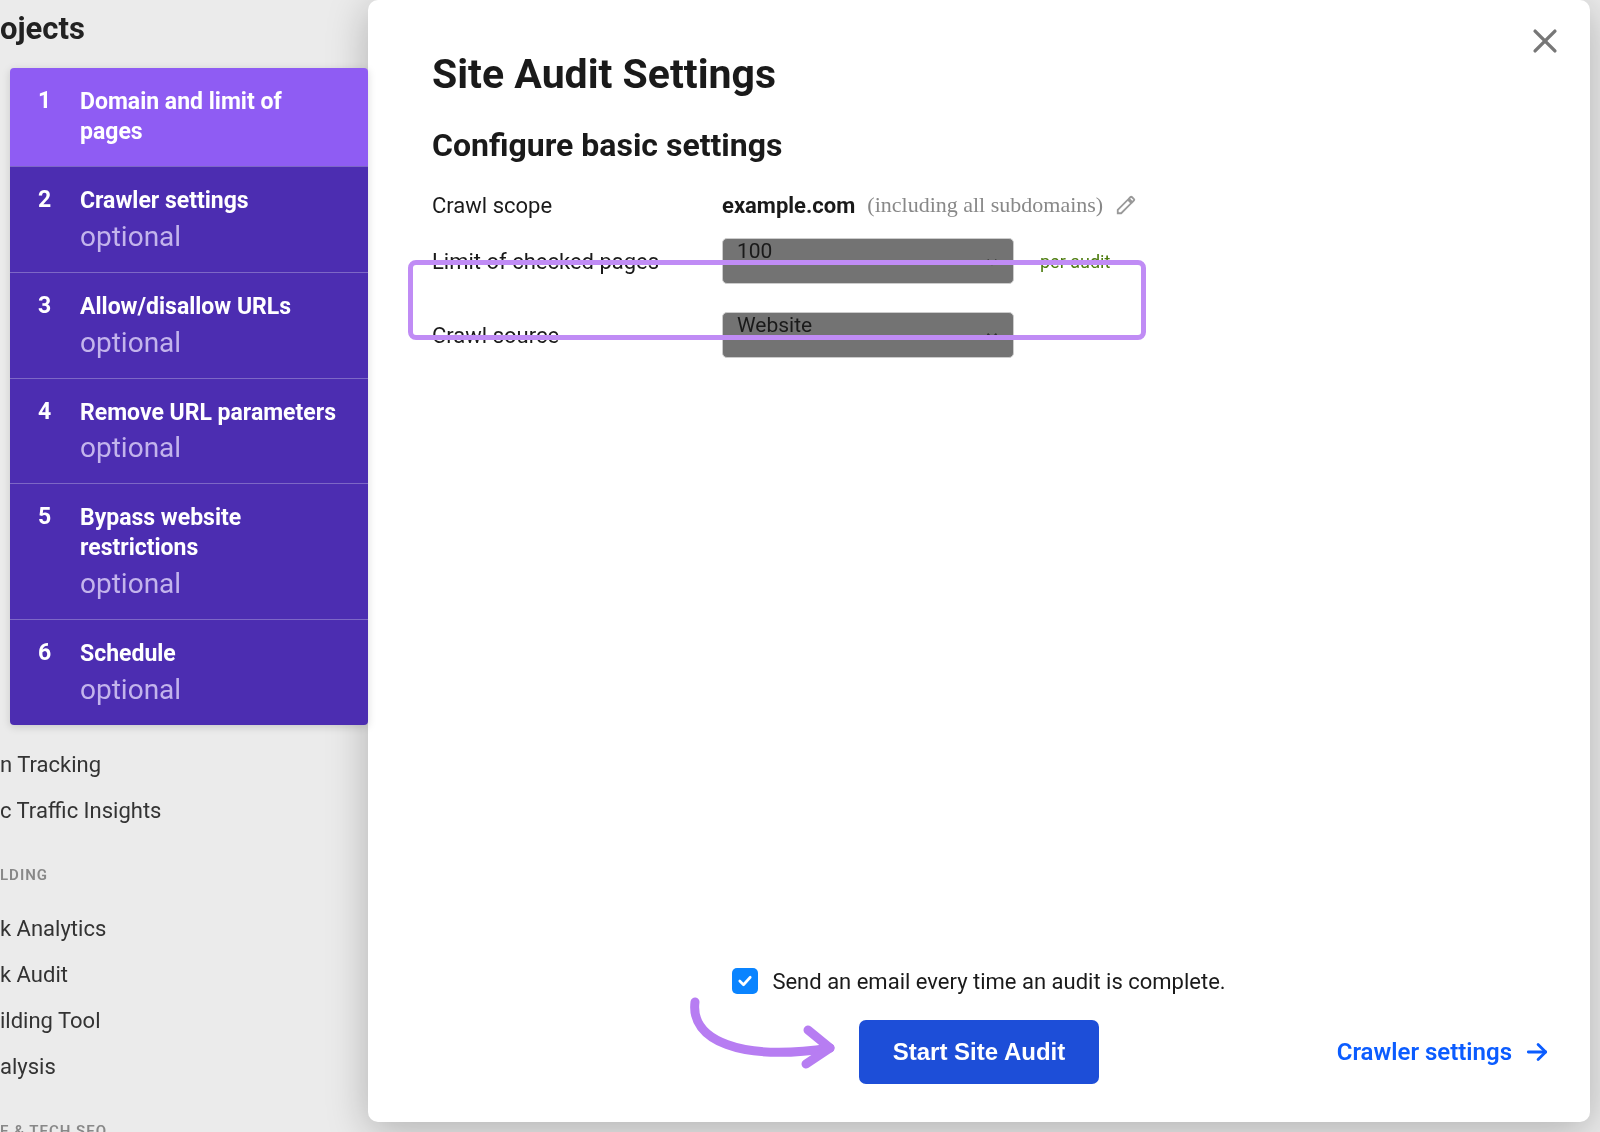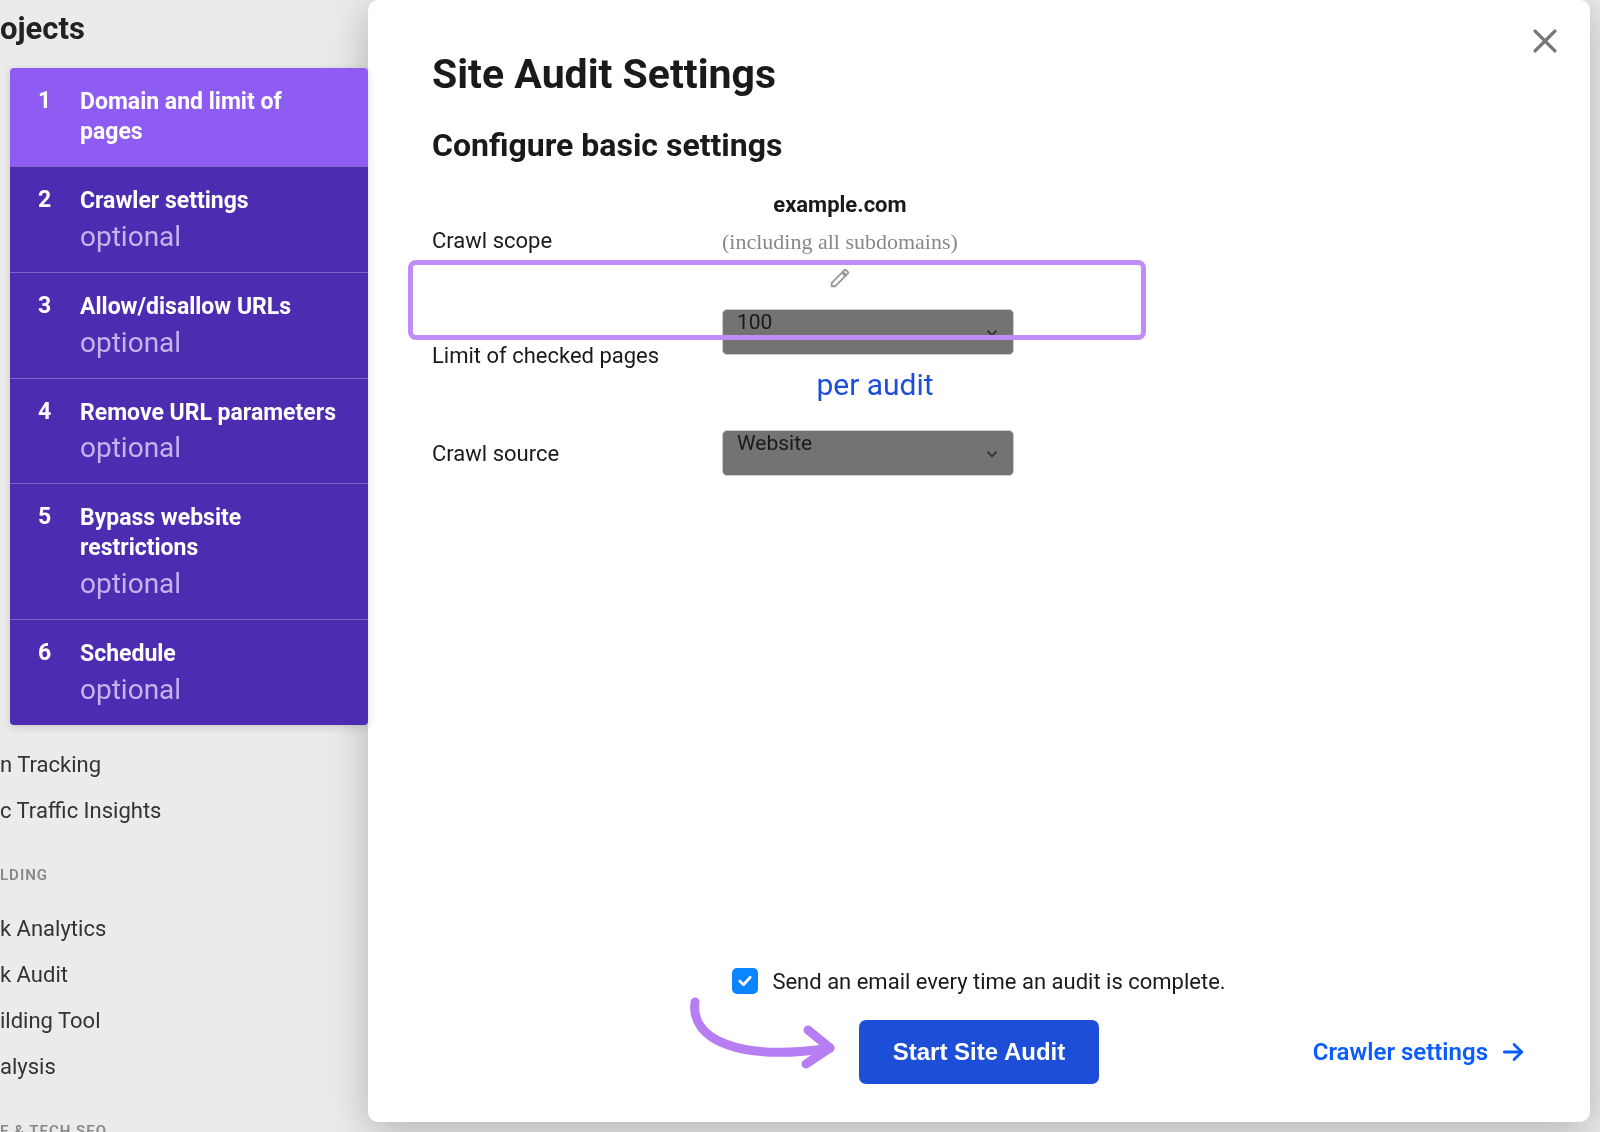--- a/index.html
+++ b/index.html
@@ -64,51 +64,51 @@
     cursor: pointer;
     color: #777;
   }
   .close svg { width: 100%; height: 100%; }
 
   .mtitle { font-size: 41px; font-weight: 700; color: #1a1a1a; margin-bottom: 28px; }
   .msub { font-size: 32px; font-weight: 700; color: #1a1a1a; margin-bottom: 28px; }
 
   .row { display: flex; align-items: center; margin-bottom: 20px; font-size: 22px; color: #1a1a1a; }
   .rlabel { width: 290px; flex-shrink: 0; }
-  .rval { display: flex; align-items: center; gap: 12px; flex-direction: column; }
+  .rval { display: flex; align-items: center; gap: 12px; }
   .domain { font-weight: 700; }
   .hint { color: #888; font-family: Liberation Serif, serif; }
   .pencil { width: 22px; height: 22px; color: #999; cursor: pointer; }
 
   .select {
     position: relative;
     width: 292px; height: 46px;
     border: 1px solid #ccc; border-radius: 5px;
     background: #737373;
     display: flex; align-items: flex-start;
     padding: 0 14px;
     font-size: 21px; color: #1a1a1a;
     cursor: pointer;
   }
   .select .chev { position: absolute; right: 12px; top: 50%; transform: translateY(-50%); width: 18px; height: 18px; color:#333; }
 
-  .suffix { font-size: 30px; color: #1d4ed8; margin-left: 14px; }
+  .suffix { font-size: 18px; color: #4d7c0f; margin-left: 14px; }
 
   .hl {
     position: absolute;
     border: 5px solid #c08cf5;
     border-radius: 8px;
     pointer-events: none;
     z-index: 40;
   }
 
   
   .footer {
     position: absolute; left: 0; right: 0; bottom: 40px;
-    padding: 0 64px;
+    padding: 0 40px;
   }
   .emailrow { display: flex; align-items: center; justify-content: center; gap: 14px; font-size: 22px; color: #1a1a1a; margin-bottom: 28px; }
   .chk {
     width: 26px; height: 26px; border-radius: 5px; background: #0a84ff;
     display:flex; align-items:center; justify-content:center; color:#fff;
     cursor:pointer;
   }
   .fbtns { display:flex; align-items:center; justify-content:center; position:relative; height:60px; }
   .startbtn {
     background: #1d4ed8; color:#fff; border:none; border-radius:7px;

